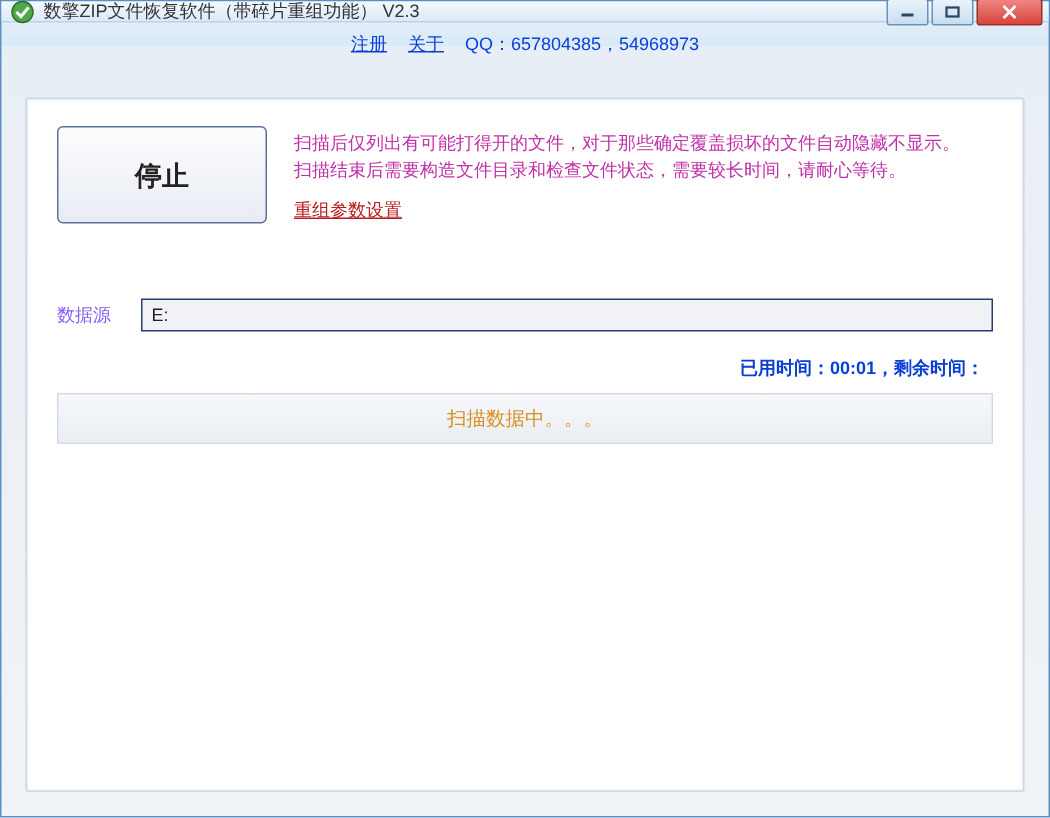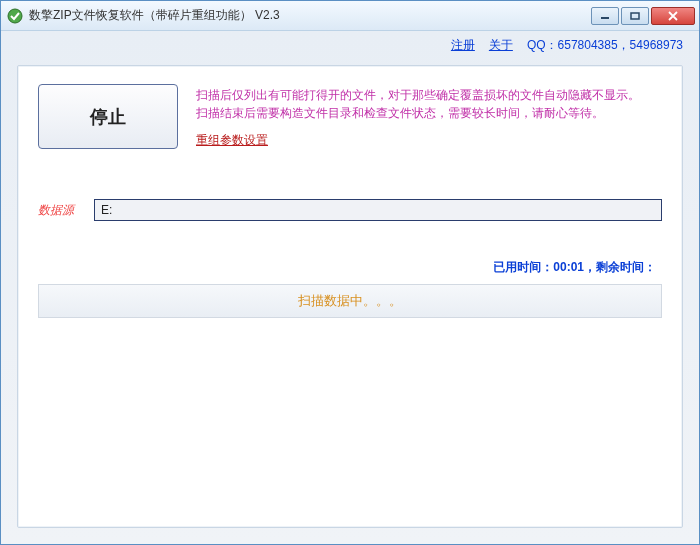--- a/index.html
+++ b/index.html
@@ -14,21 +14,21 @@
     overflow: hidden;
   }
   .window {
     width: 700px;
     height: 545px;
     border: 1px solid #5a8fc3;
     background: linear-gradient(to bottom, #eaf3fb 0%, #d9e9f7 30px, #e8eef5 30px, #f0f3f7 100%);
     position: relative;
   }
   .titlebar {
-    height: 30px;
+    height: 14px;
     background: linear-gradient(to bottom, #f3f9ff, #dce9f6);
     border-bottom: 1px solid #bcd2e6;
     display: flex;
     align-items: center;
     padding: 0 4px 0 6px;
   }
   .titlebar .app-icon {
     width: 16px;
     height: 16px;
     margin-right: 6px;
@@ -63,21 +63,21 @@
     width: 44px;
     background: linear-gradient(to bottom, #f08682, #d6453d);
     border-color: #9c2e28;
     color: #fff;
   }
   .win-btn svg { display: block; }
   .linkbar {
     height: 28px;
     display: flex;
     align-items: center;
-    justify-content: flex-end;
+    justify-content: center;
     padding: 0 16px;
     gap: 14px;
     font-size: 12px;
   }
   .linkbar a {
     color: #0a3fd6;
     text-decoration: underline;
     cursor: pointer;
   }
   .linkbar .qq {
@@ -130,38 +130,37 @@
     text-decoration: underline;
     cursor: pointer;
   }
   .source-row {
     margin-top: 50px;
     display: flex;
     align-items: center;
     gap: 12px;
   }
   .source-label {
-    color: #ef4444;
+    color: #8b5cf6;
     font-size: 12px;
     width: 44px;
-    font-style: italic;
   }
   .source-box {
     flex: 1;
     height: 22px;
     border: 1px solid #2a3d6d;
     background: #f0f2f6;
     padding: 0 6px;
     display: flex;
     align-items: center;
     font-size: 12px;
     color: #222;
   }
   .time-row {
-    margin-top: 38px;
+    margin-top: 16px;
     text-align: right;
     padding-right: 6px;
     color: #0a3fd6;
     font-weight: bold;
     font-size: 12px;
   }
   .status-bar {
     margin-top: 8px;
     height: 34px;
     border: 1px solid #d2d9e2;

